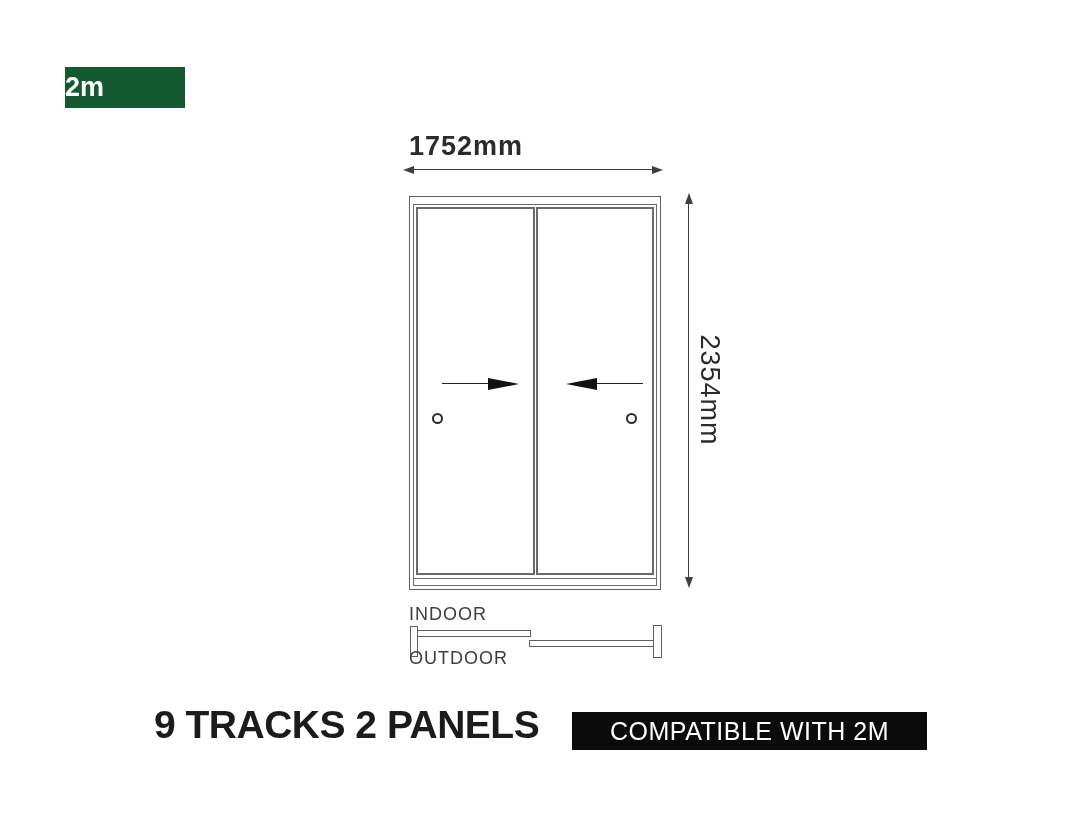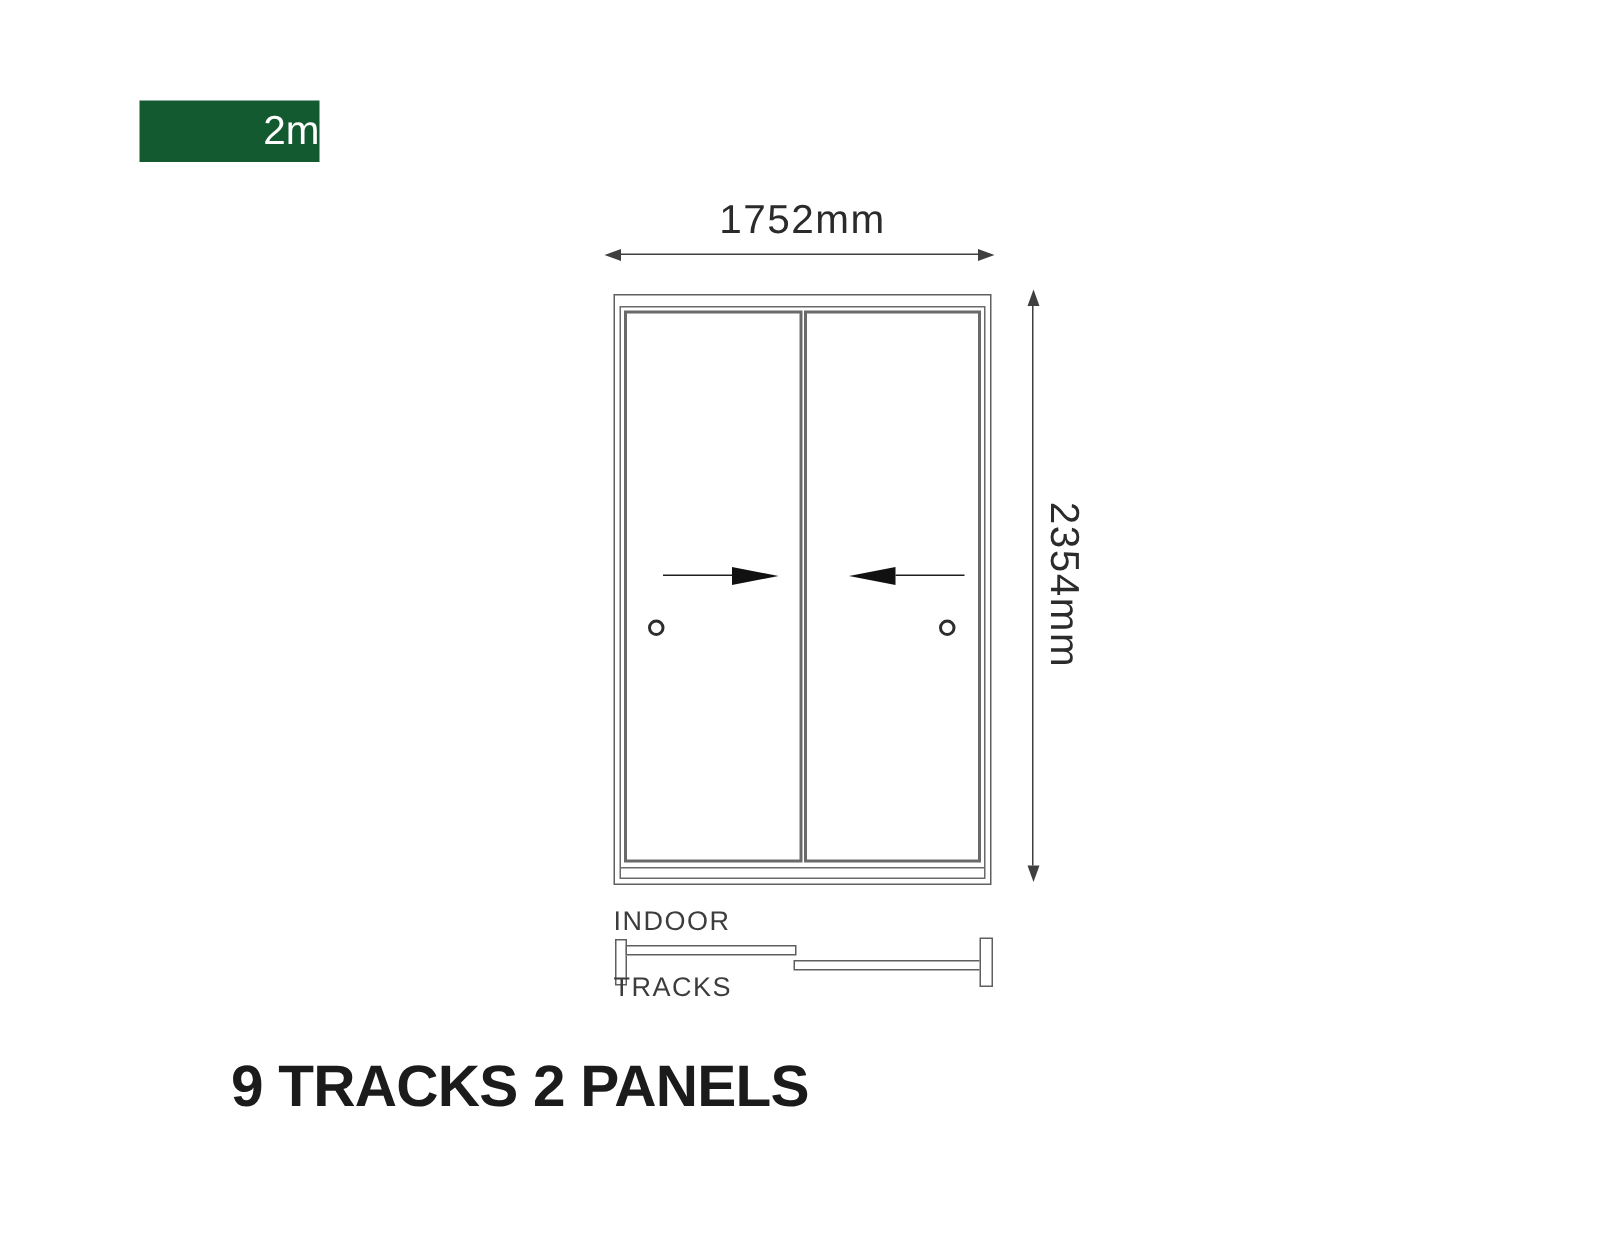--- a/index.html
+++ b/index.html
@@ -20,29 +20,28 @@
     width:1080px; height:831px;
     background:#ffffff;
     overflow:hidden;
   }
 
   
   .size-badge {
     position:absolute; left:65px; top:67px;
     width:120px; height:41px;
     background:var(--badge-green);
-    display:flex; align-items:center; justify-content:flex-end;
-    color:#ffffff; font-size:27px; font-weight:400;margin-left:28px;
+    display:flex; align-items:center; justify-content:flex-start;
+    color:#ffffff; font-size:27px; font-weight:700;
   }
 
   
   .dim-width-label {
     position:absolute; left:409px; top:131px; width:252px;
-    text-align:center;
-    font-size:27px; font-weight:400; letter-spacing:1px;
+    font-size:27px; font-weight:700; letter-spacing:1px;
     color:var(--dim-text);
   }
   .dim-h-arrow {
     position:absolute; left:403px; top:163px; width:260px; height:13px;
     display:flex; align-items:center;
   }
   .hline { flex:1; height:1px; background:var(--dim-line); }
   .ah { width:0; height:0; display:block; }
   .ah-left  { border-right:11px solid var(--dim-line); border-top:4px solid transparent; border-bottom:4px solid transparent; }
   .ah-right { border-left:11px solid var(--dim-line);  border-top:4px solid transparent; border-bottom:4px solid transparent; }
@@ -180,17 +179,20 @@
     <span class="vline"></span>
     <span class="ah ah-down"></span>
   </div>
   <div class="dim-height-label">2354mm</div>
 
   <div class="plan-label plan-indoor-label">INDOOR</div>
   <div class="plan-piece jamb-left"></div>
   <div class="plan-piece bar-indoor"></div>
   <div class="plan-piece bar-outdoor"></div>
   <div class="plan-piece jamb-right"></div>
-  <div class="plan-label plan-outdoor-label">TRACKS</div>
+  <div class="plan-label plan-outdoor-label">OUTDOOR</div>
 
   <div class="footer-title">9 TRACKS 2 PANELS</div>
+  <div class="compat-badge">
+    <span>COMPATIBLE WITH 2M</span>
+  </div>
 
 </div>
 
 </body></html>

